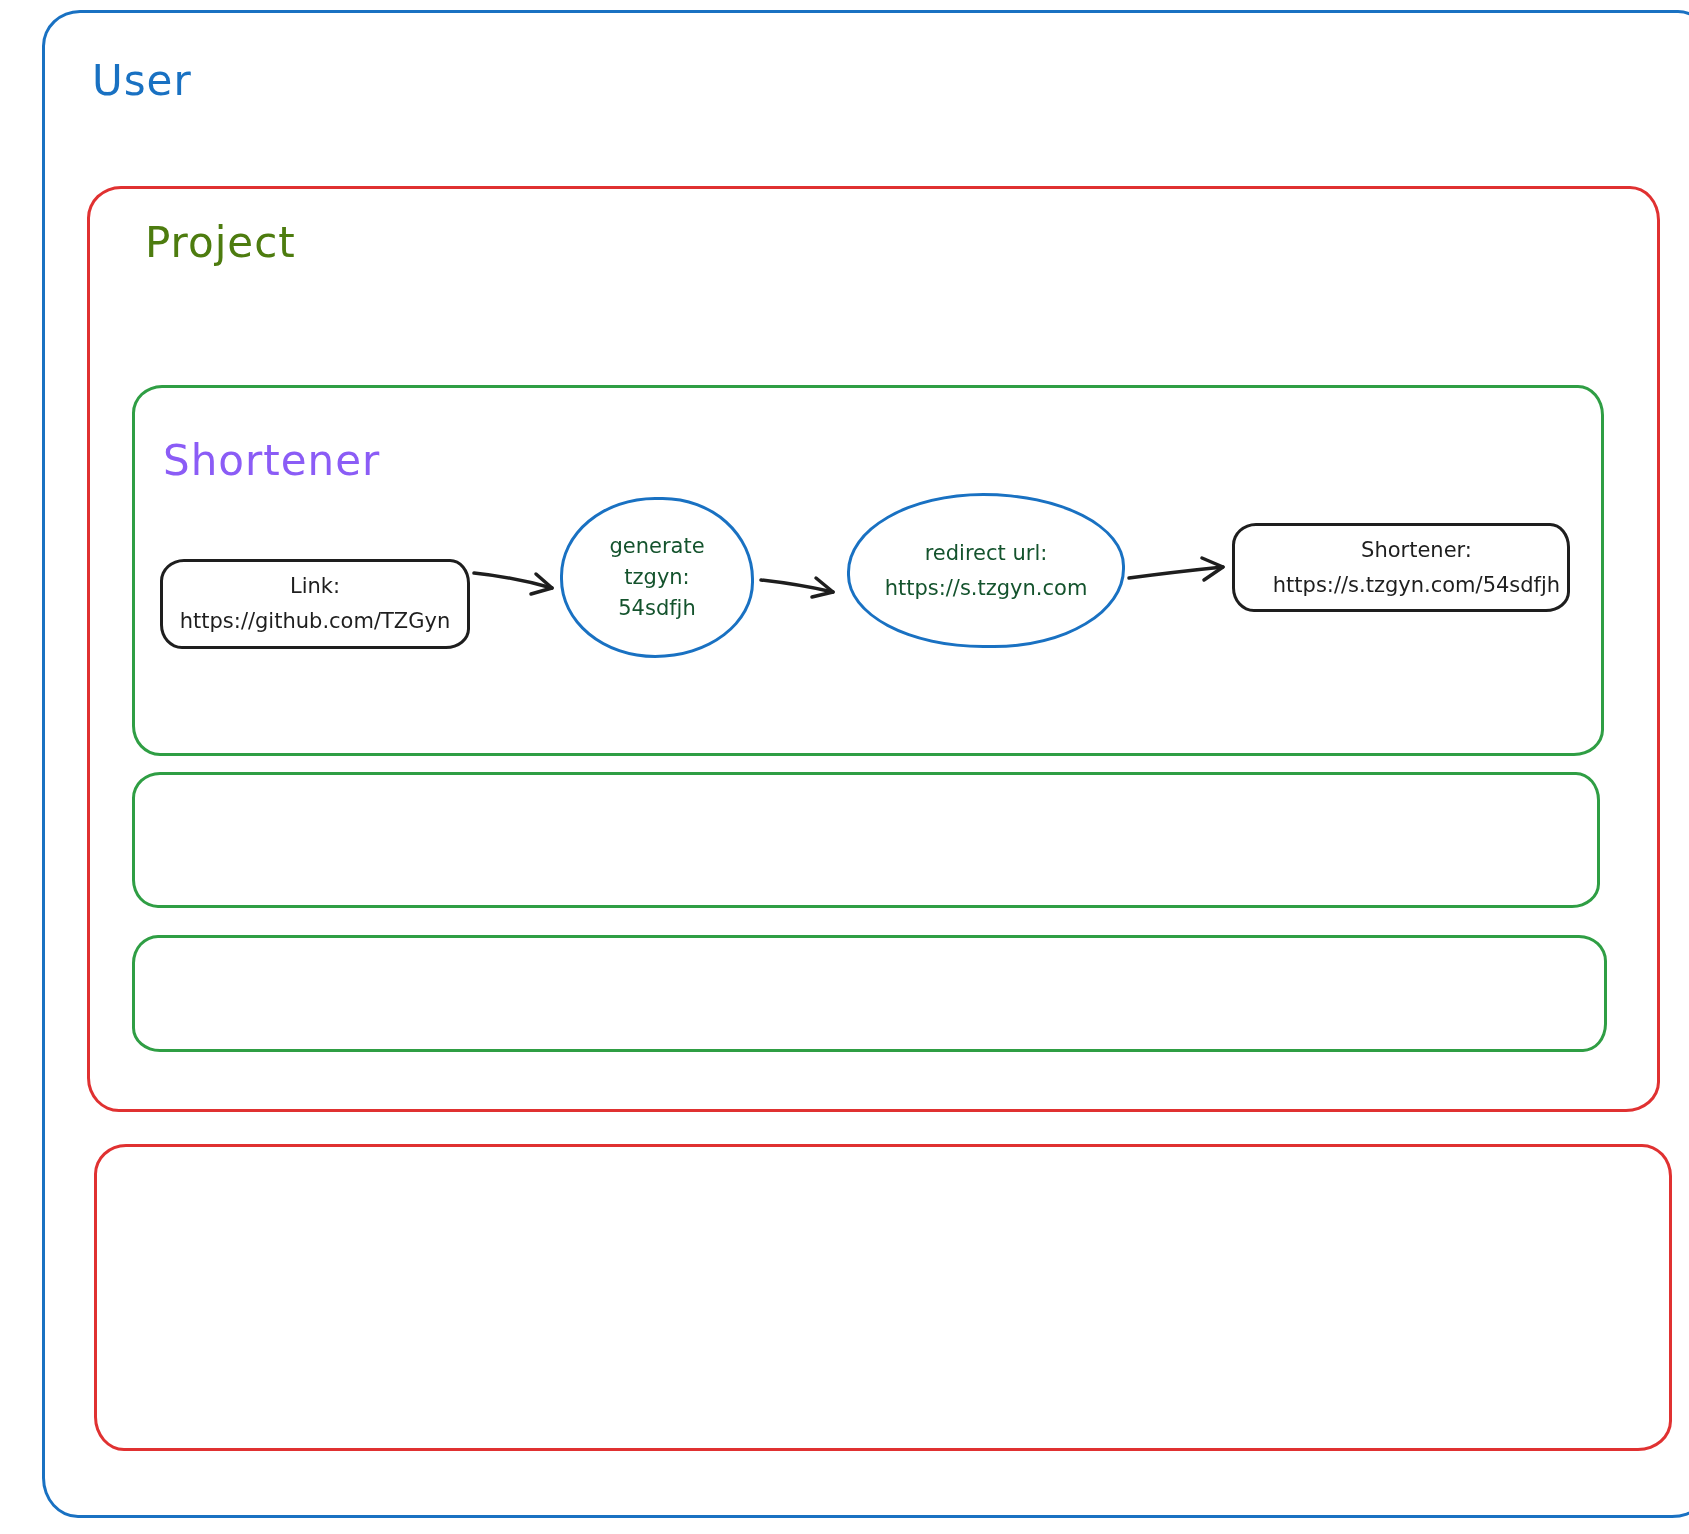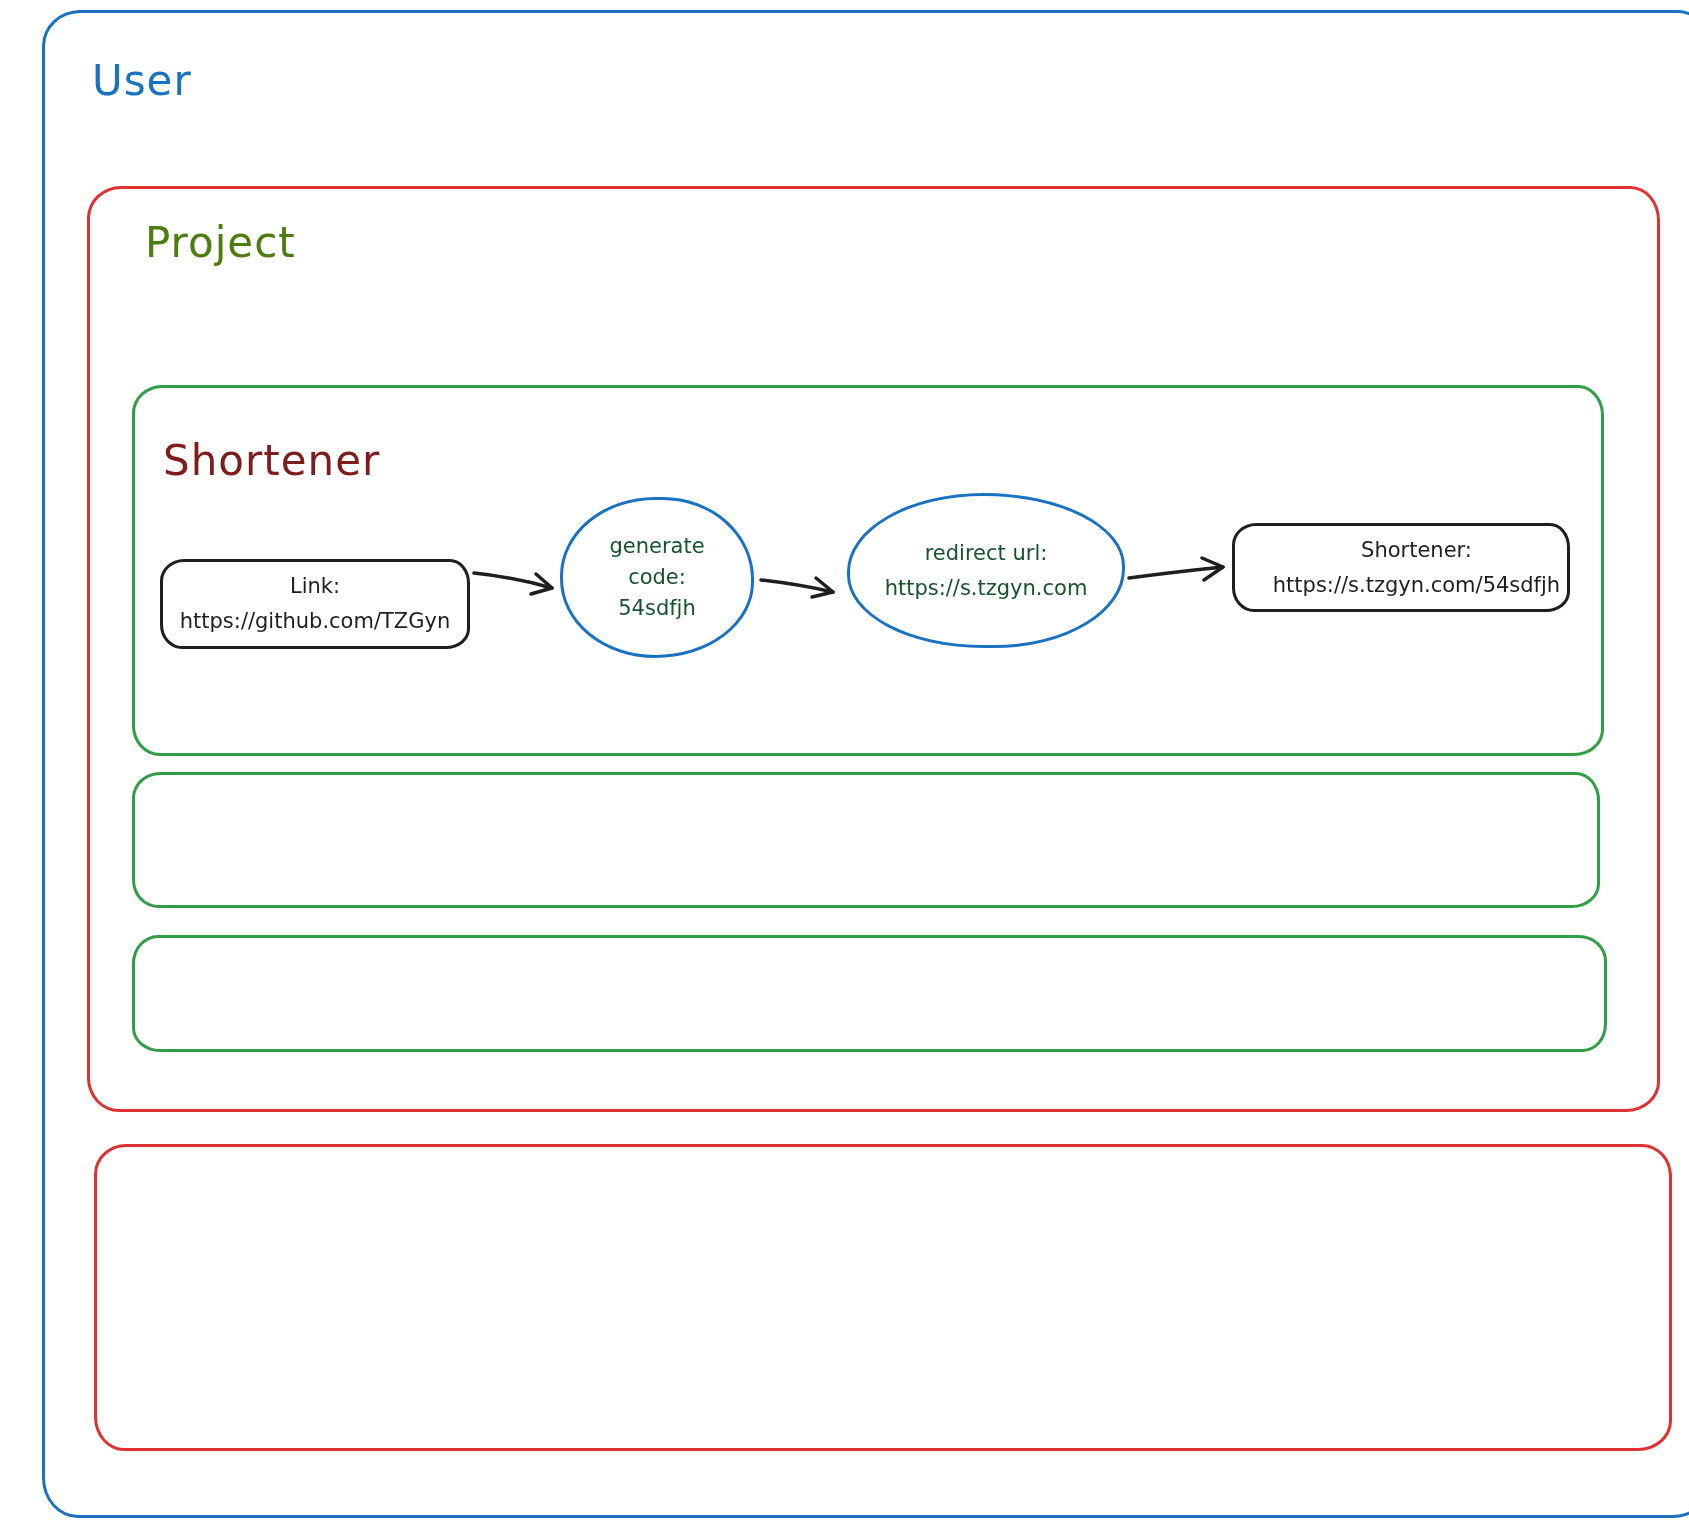--- a/index.html
+++ b/index.html
@@ -36,21 +36,21 @@
   
   .heading {
     position: absolute;
     font-size: 42px;
     line-height: 1;
     letter-spacing: 1px;
     white-space: nowrap;
   }
   .heading.user      { left: 60px;  top: 60px;  color: #1971c2; }
   .heading.project   { left: 113px; top: 222px; color: #4d7c0f; }
-  .heading.shortener { left: 131px; top: 440px; color: #7f1d1d; }
+  .heading.shortener { left: 131px; top: 440px; color: #8b5cf6; }
 
   
   .shape {
     position: absolute;
     box-sizing: border-box;
     display: flex;
     flex-direction: column;
     align-items: center;
     justify-content: center;
     text-align: center;
@@ -118,21 +118,21 @@
   <div class="box green green-box-3"></div>
   <div class="box red red-box-2"></div>
 
   <div class="shape node-rect link-node">
     <span class="ln">Link:</span>
     <span class="ln">https://github.com/TZGyn</span>
   </div>
 
   <div class="shape node-blue circle-node">
     <span class="ln">generate</span>
-    <span class="ln">code:</span>
+    <span class="ln">tzgyn:</span>
     <span class="ln">54sdfjh</span>
   </div>
 
   <div class="shape node-blue ellipse-node">
     <span class="ln">redirect url:</span>
     <span class="ln">https://s.tzgyn.com</span>
   </div>
 
   <div class="shape node-rect result-node">
     <span class="ln">Shortener:</span>

